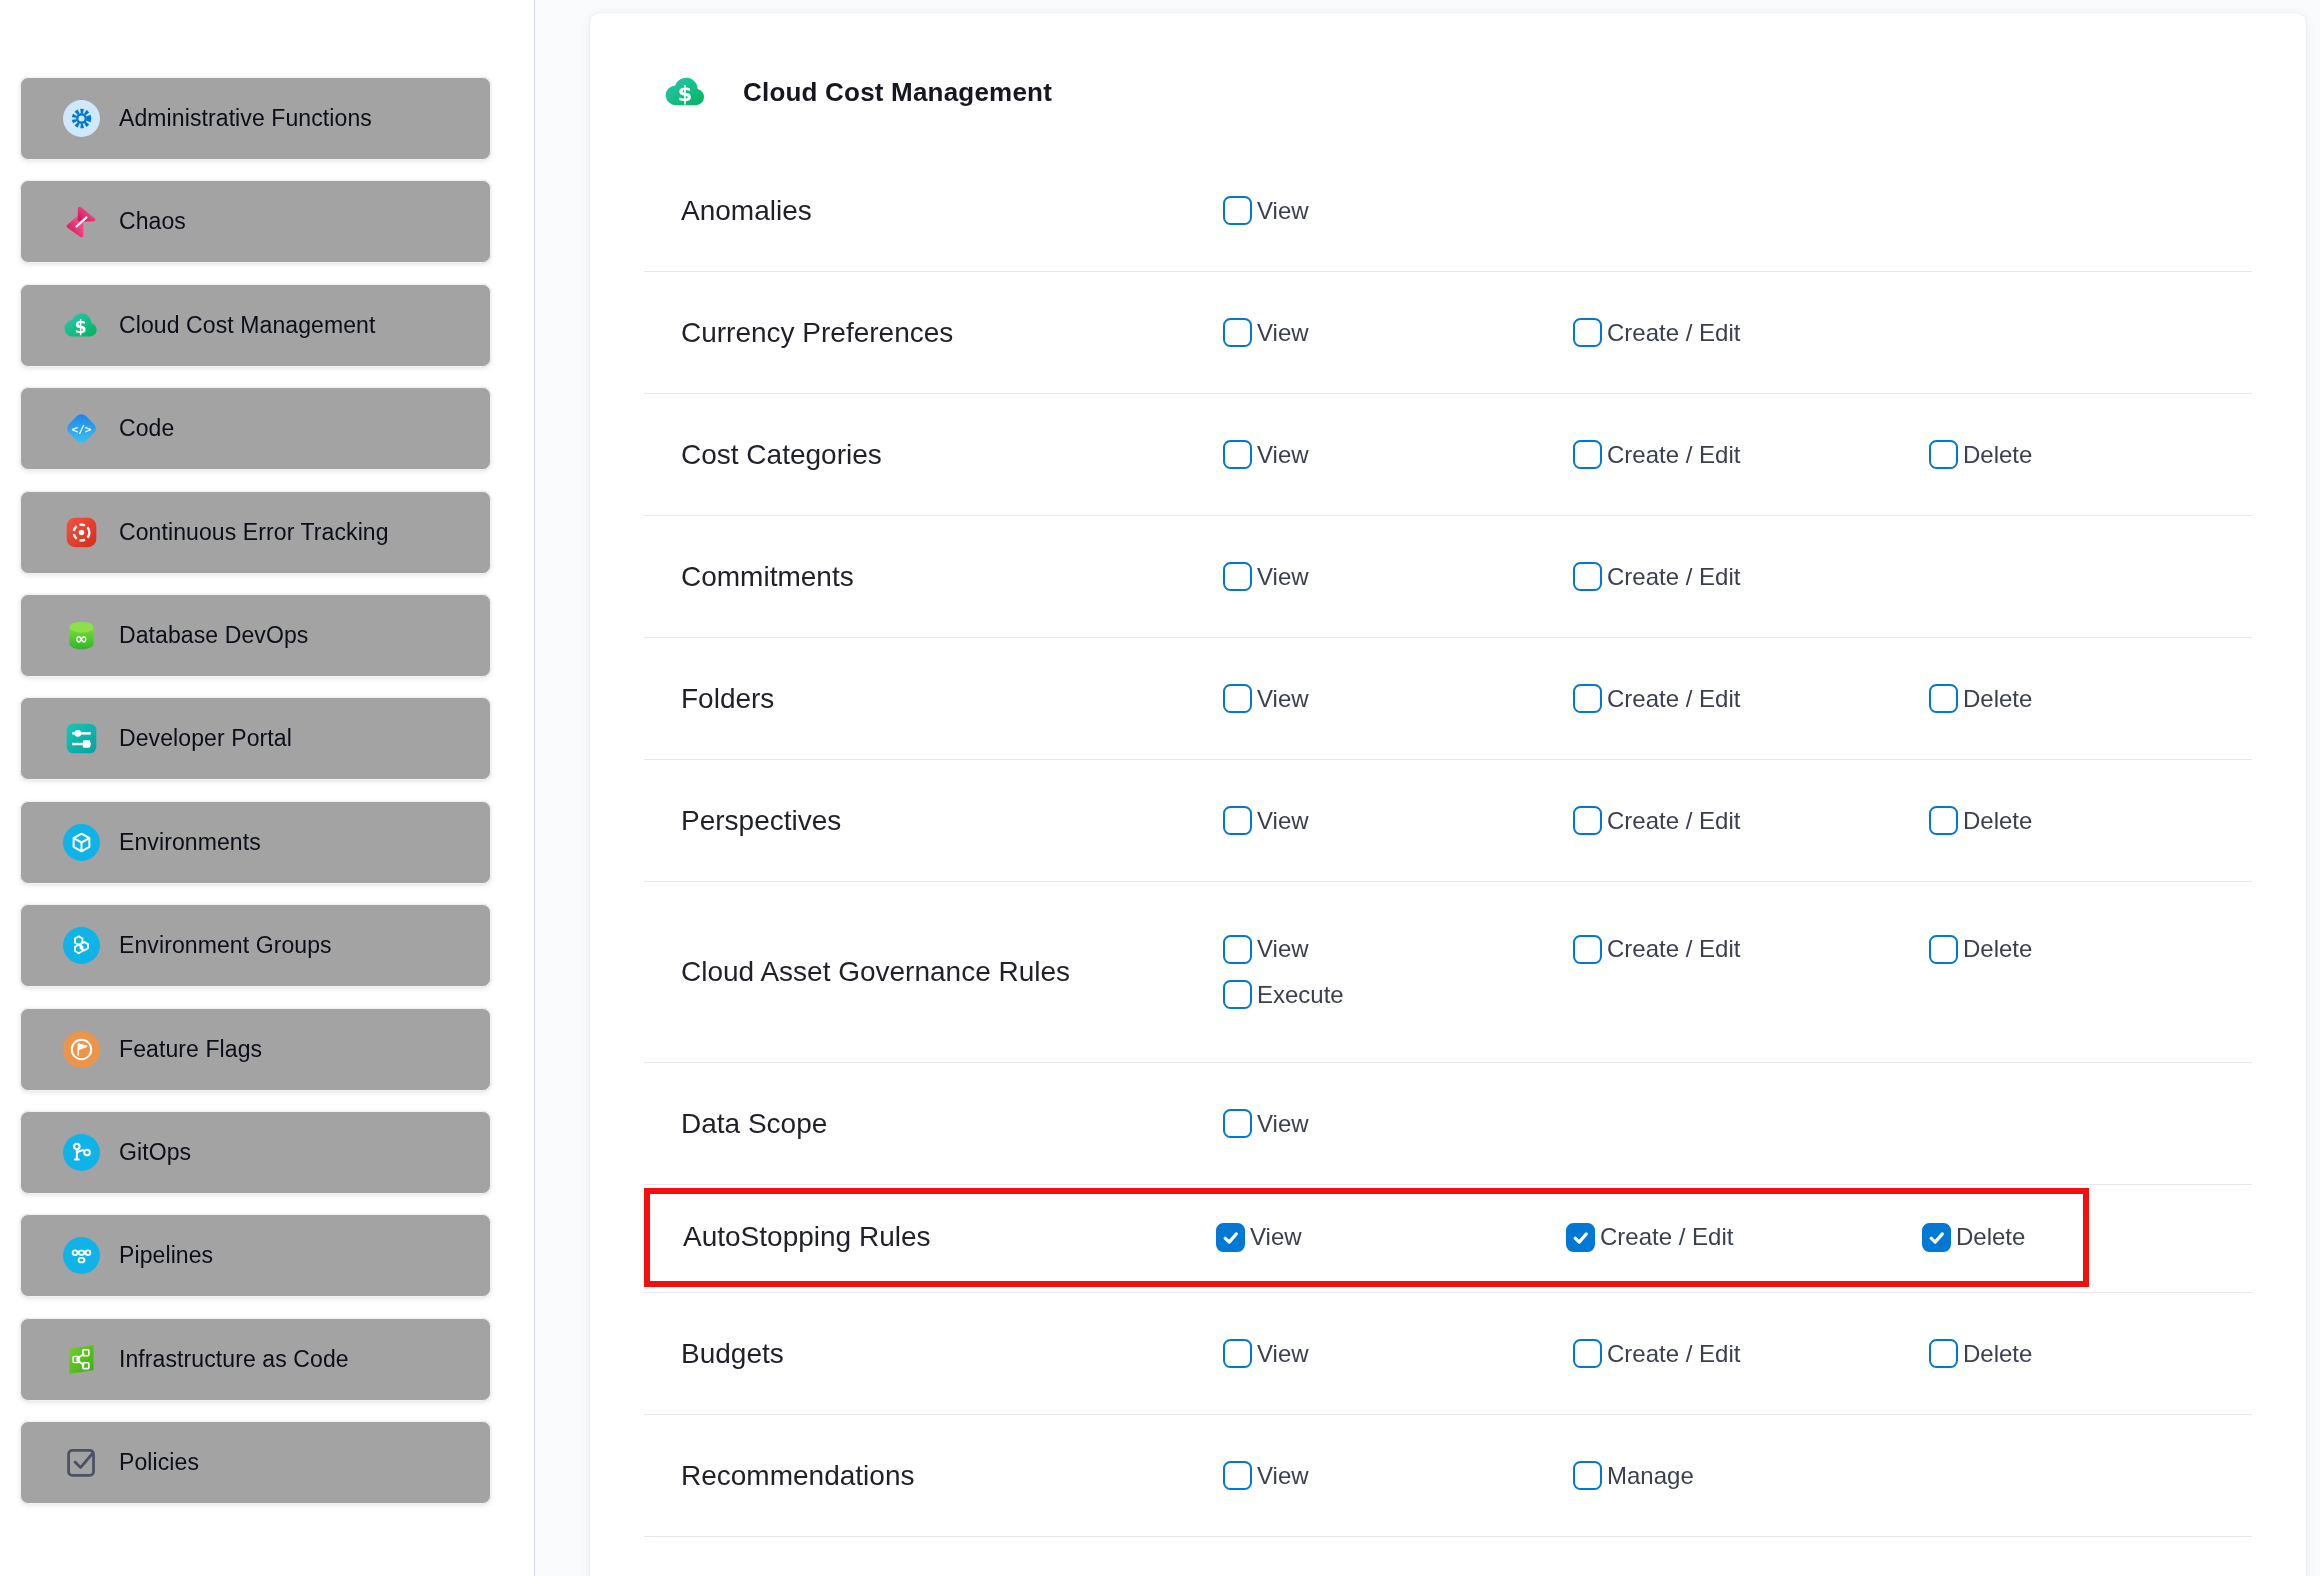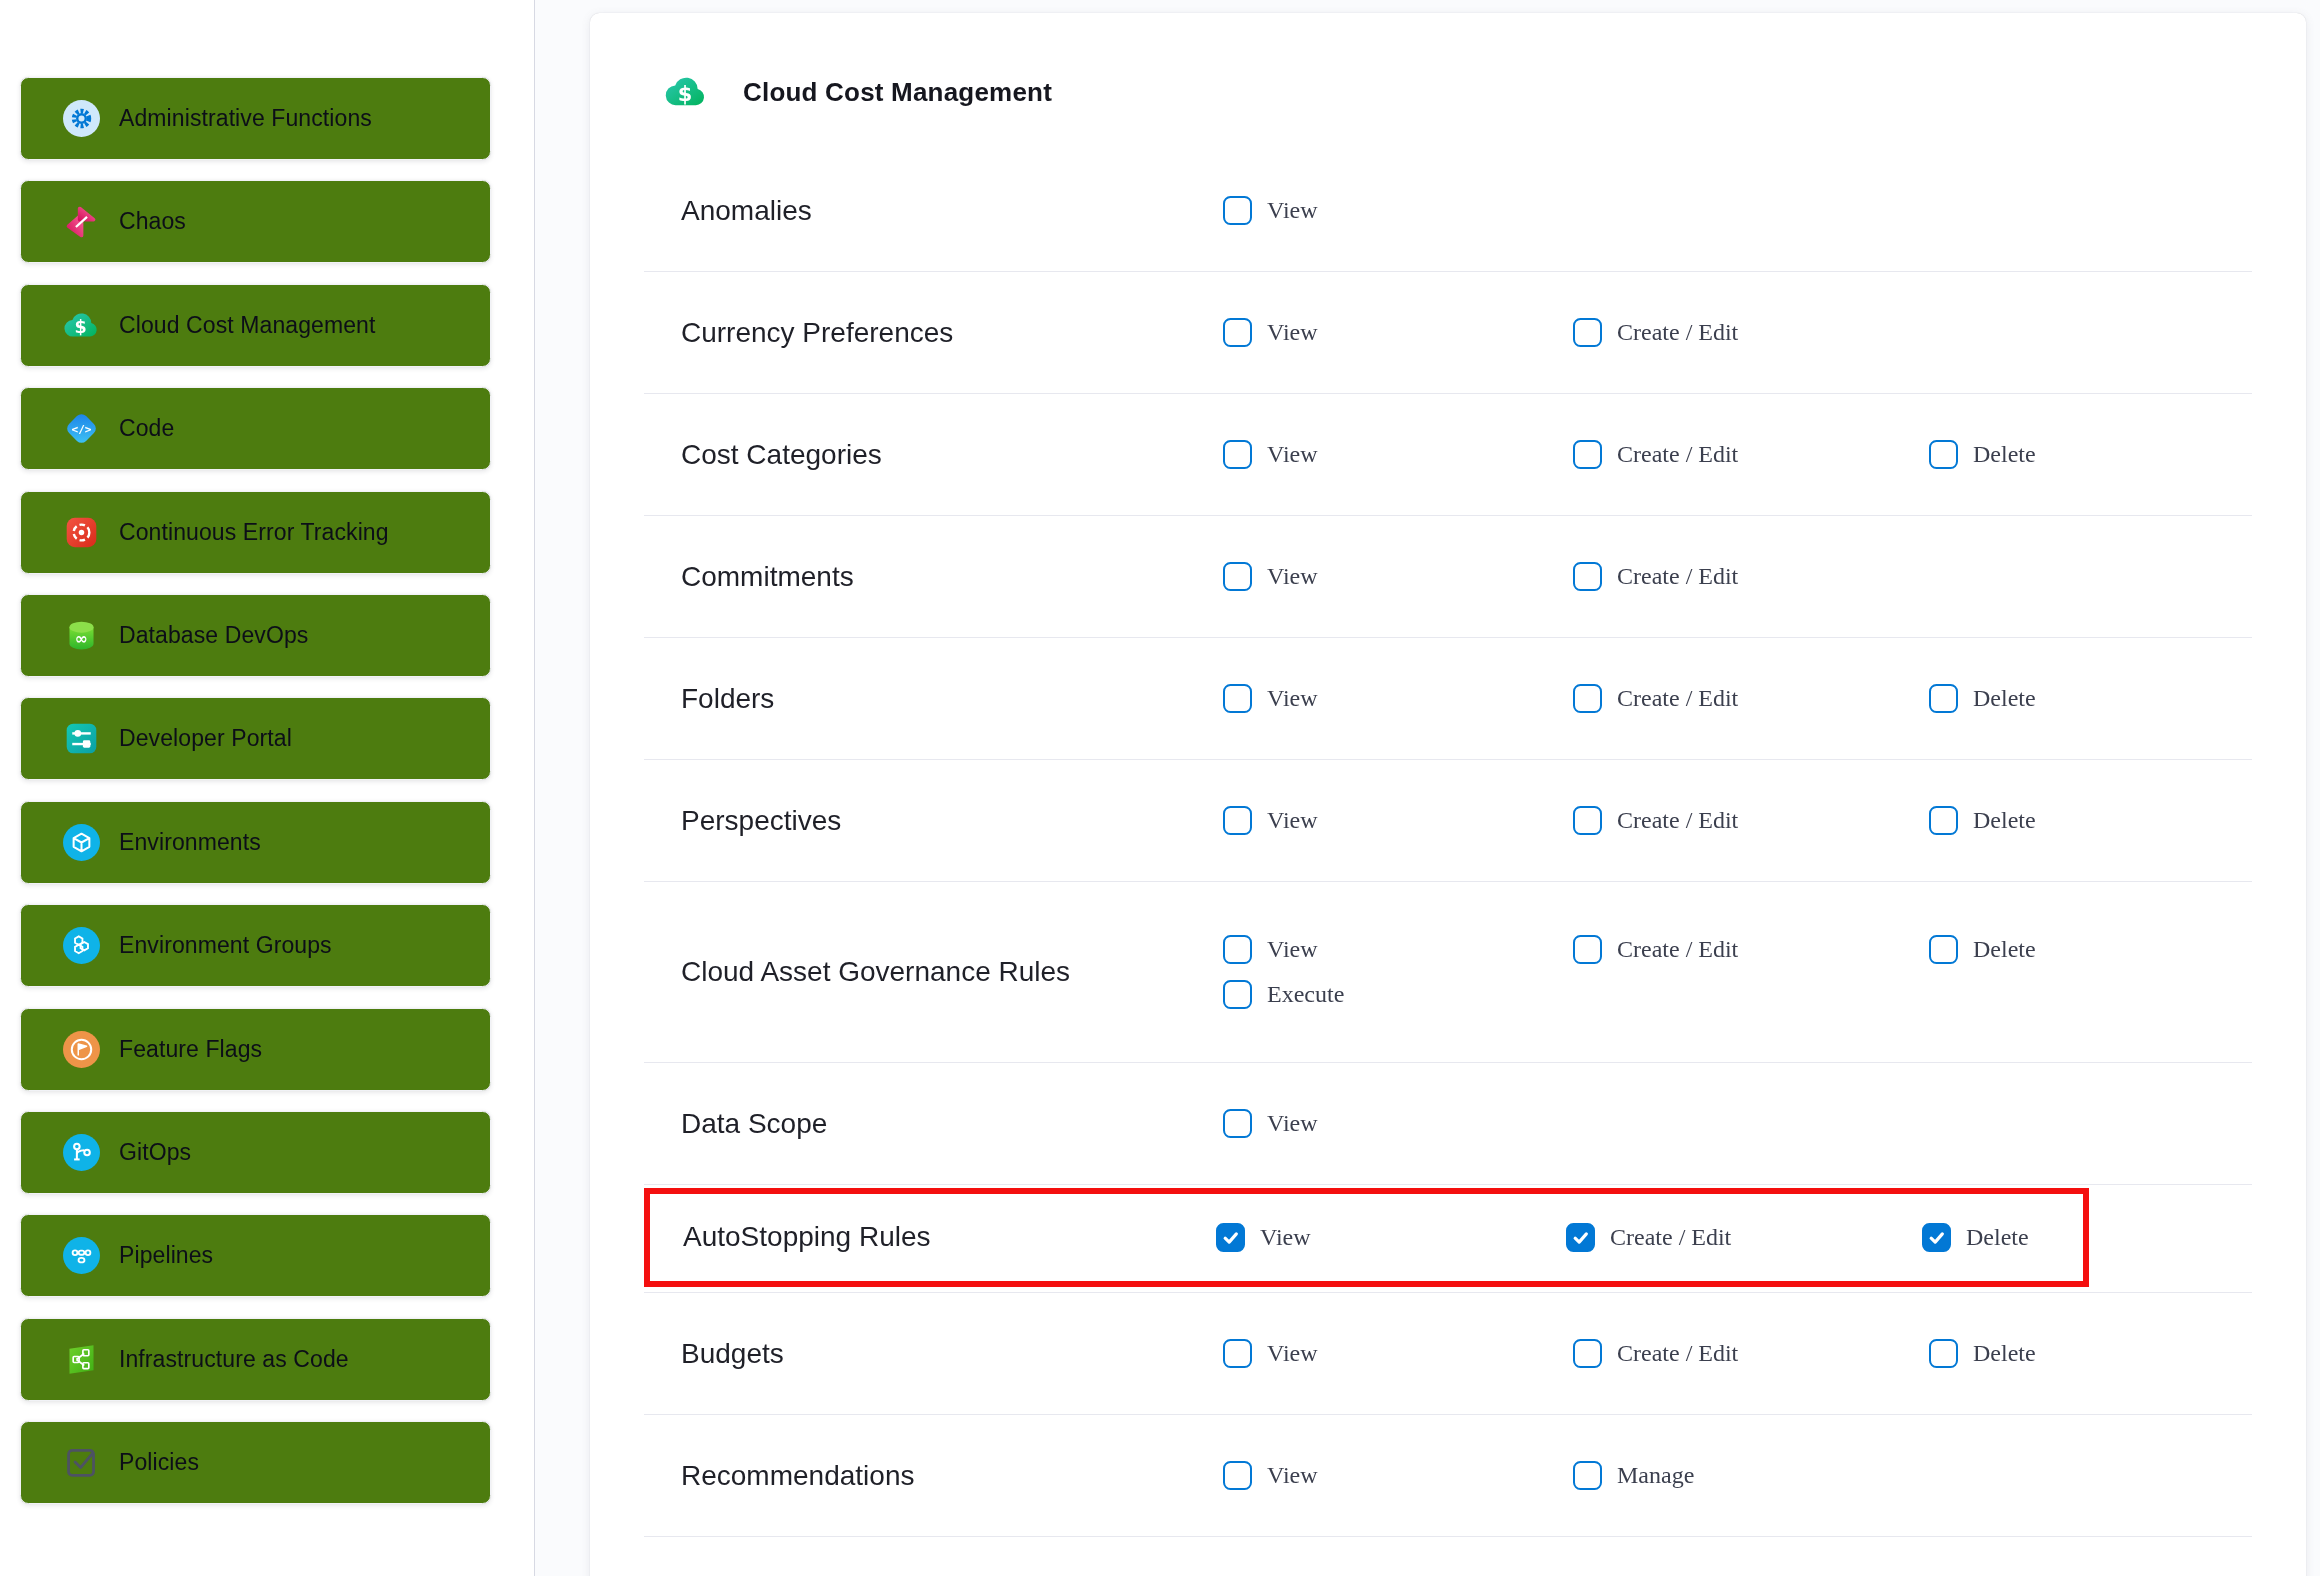--- a/index.html
+++ b/index.html
@@ -20,21 +20,21 @@
   
   .left-pane{
     width:535px;height:1577px;flex:0 0 auto;
     background:#ffffff;
     border-right:1.9px solid #d7d9e3;
     padding:77px 0 0 20.4px;
     display:flex;flex-direction:column;gap:20.4px;
   }
   .module-card{
     width:471px;height:83px;flex:0 0 auto;
-    background:#4d7c0f;
+    background:#a3a3a3;
     border:0.9px solid #f1f2f6;
     border-radius:8.3px;
     box-shadow:0 1.9px 4.6px rgba(40,41,61,.10), 0 0 0.9px rgba(40,41,61,.12);
     display:flex;align-items:center;
     cursor:pointer;
     text-align:right;
   }
   .module-card .mod-icon{
     width:37px;height:37px;margin-left:42px;flex:0 0 auto;
     display:flex;align-items:center;justify-content:center;
@@ -80,21 +80,21 @@
     font-size:28px;font-weight:500;color:var(--text-dark);
   }
   .row-lines{
     flex:1 1 auto;
     display:flex;flex-direction:column;justify-content:center;gap:16.7px;
   }
   .perm-line{
     display:grid;grid-template-columns:350px 356px 1fr;align-items:center;
   }
   .perm{
-    display:inline-flex;align-items:center;gap:15px;cursor:pointer;font-family:Liberation Serif, serif;
+    display:inline-flex;align-items:center;gap:5px;cursor:pointer;
   }
   .cb{
     width:29px;height:29px;flex:0 0 auto;
     border:2.3px solid var(--accent);
     border-radius:7.4px;background:#ffffff;
     display:flex;align-items:center;justify-content:center;
   }
   .cb.checked{background:var(--accent);}
   .cb svg{display:block;}
   .perm-label{font-size:24px;color:var(--text-mid);}

